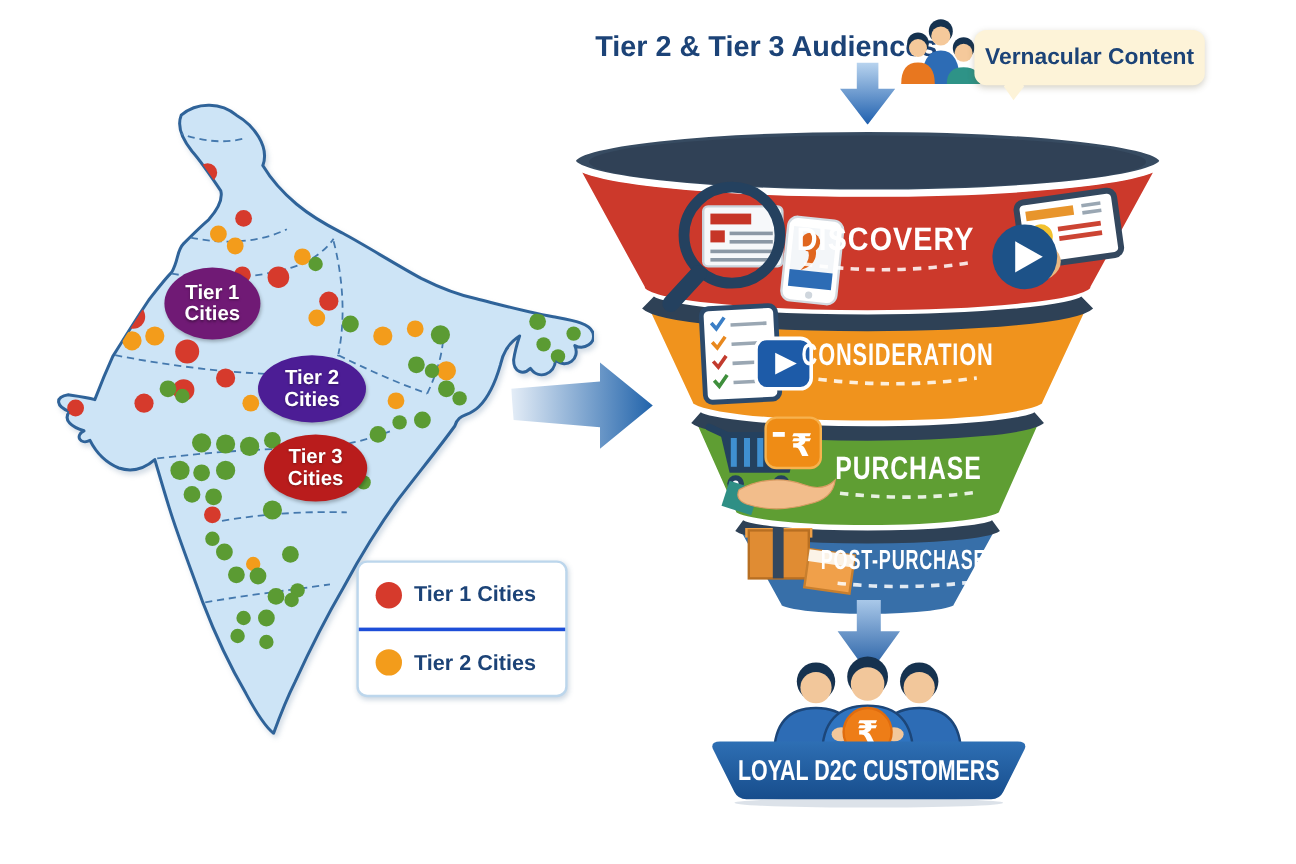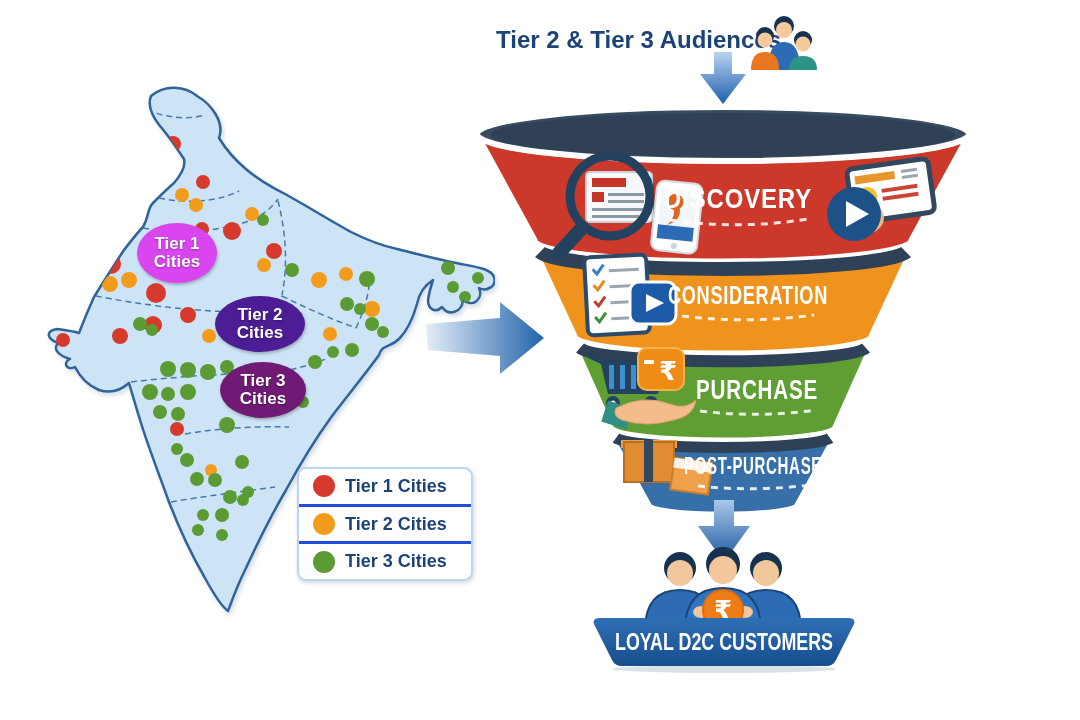--- a/index.html
+++ b/index.html
@@ -44,20 +44,24 @@
     <circle cx="36" cy="18" r="8" fill="#f5c99b"></circle>
     <path d="M 20,58 Q 20,30 36,30 Q 52,30 52,58 Z" fill="#2d6cb5"></path>
     <circle cx="17" cy="24" r="9" fill="#16324f"></circle>
     <circle cx="17" cy="28" r="7.5" fill="#f5c99b"></circle>
     <path d="M 3,58 Q 3,40 17,40 Q 31,40 31,58 Z" fill="#e8771f"></path>
     <circle cx="55" cy="28" r="9" fill="#16324f"></circle>
     <circle cx="55" cy="32" r="7.5" fill="#f5c99b"></circle>
     <path d="M 41,58 Q 41,44 55,44 Q 69,44 69,58 Z" fill="#2e9387"></path>
   </svg>
 
+  <div class="abs bubble">
+    <div class="bubble-text">Vernacular Content</div>
+    <div class="abs bubble-tail"></div>
+  </div>
 
   <svg class="abs" style="left:694px;top:52px;" width="58" height="52" viewBox="0 0 58 52">
     <defs>
       <linearGradient id="agrad" x1="0" y1="0" x2="0" y2="1">
         <stop offset="0" stop-color="#b9d4ef"></stop>
           <stop offset="1" stop-color="#1e5fae"></stop>
       </linearGradient>
     </defs>
     <polygon points="20,0 38,0 38,22 52,22 29,52 6,22 20,22" fill="url(#agrad)"></polygon>
   </svg>
@@ -169,46 +173,42 @@
           <circle cx="168" cy="433" r="6" fill="#5b9b33"></circle>
           <circle cx="187" cy="433" r="7" fill="#5b9b33"></circle>
           <circle cx="208" cy="418" r="6" fill="#5b9b33"></circle>
           <circle cx="163" cy="448" r="6" fill="#5b9b33"></circle>
           <circle cx="187" cy="453" r="6" fill="#5b9b33"></circle>
           <circle cx="252" cy="306" r="6" fill="#5b9b33"></circle>
           <circle cx="268" cy="320" r="6" fill="#5b9b33"></circle>
         </g>
     </svg>
 
-    <div class="abs badge badge1" style="background: #d946ef;">
+    <div class="abs badge badge1" style="background: #701a75;">
       <div>Tier 1</div>
       <div>Cities</div>
     </div>
     <div class="abs badge badge2" style="background: #4c1d95;">
       <div>Tier 2</div>
       <div>Cities</div>
     </div>
-    <div class="abs badge badge3" style="background: #701a75;">
+    <div class="abs badge badge3" style="background: #b91c1c;">
       <div>Tier 3</div>
       <div>Cities</div>
     </div>
   </div>
 
   <div class="abs legend">
     <div class="legend-row">
       <span class="swatch" style="background: rgb(214, 58, 44);"></span>
       <span class="legend-text">Tier 1 Cities</span>
     </div>
     <div class="legend-row">
       <span class="swatch" style="background: rgb(243, 156, 27);"></span>
       <span class="legend-text">Tier 2 Cities</span>
-    </div>
-    <div class="legend-row">
-      <span class="swatch" style="background: rgb(91, 155, 51);"></span>
-      <span class="legend-text">Tier 3 Cities</span>
     </div>
   </div>
 
   <svg class="abs" style="left:426px;top:298px;" width="122" height="82" viewBox="0 0 122 82">
     <defs>
       <linearGradient id="hgrad" x1="0" y1="0" x2="1" y2="0">
         <stop offset="0" stop-color="#e4edf7"></stop>
           <stop offset="1" stop-color="#2264ab"></stop>
       </linearGradient>
     </defs>

